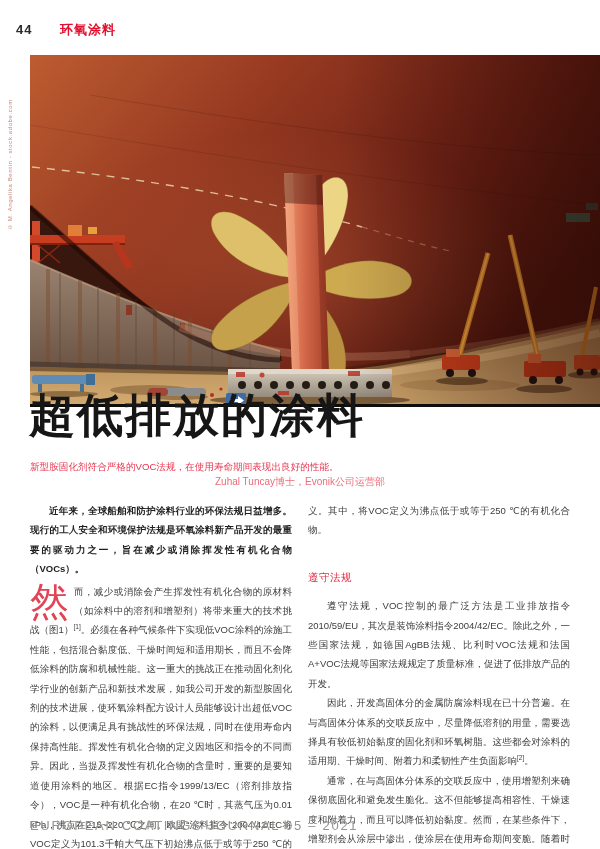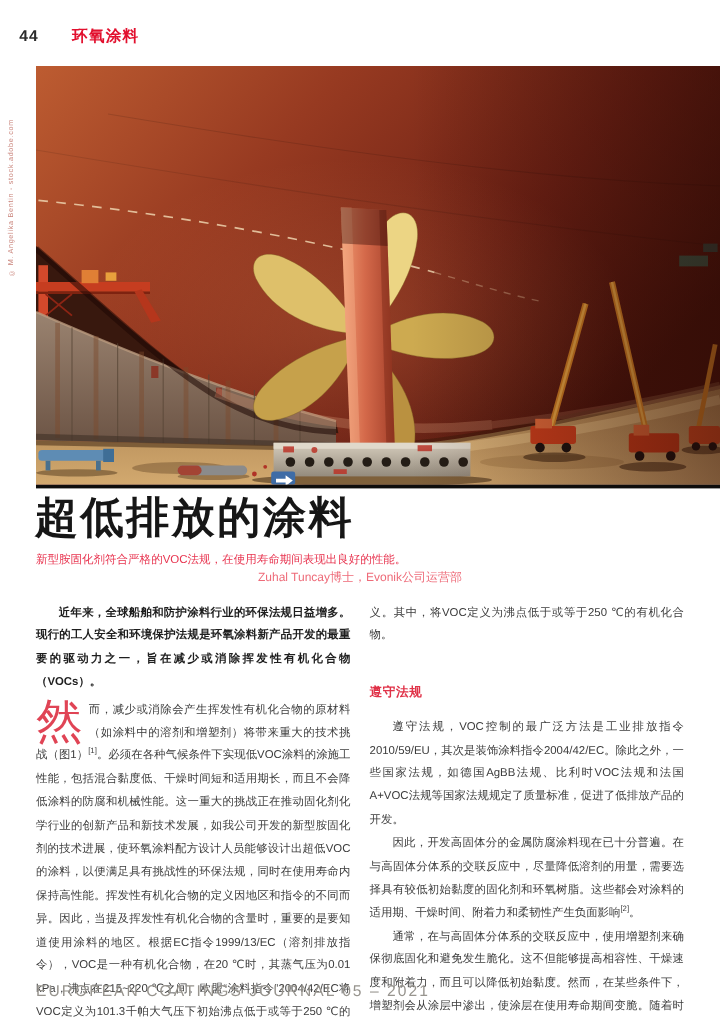--- a/index.html
+++ b/index.html
@@ -16,22 +16,22 @@
   .photo-credit{
     position:absolute;top:60px;left:7px;height:170px;
     writing-mode:vertical-rl;transform:rotate(180deg);
     font-size:6px;color:#c9837a;letter-spacing:.6px;white-space:nowrap;
   }
   .photo-wrap{position:absolute;top:55px;left:30px;width:570px;height:349px;}
   .photo-wrap svg{display:block;width:570px;height:349px;}
   .photo-rule{position:absolute;top:404px;left:30px;width:570px;height:3px;background:#0e0d0c;}
   
   .article-title{
-    position:absolute;top:410px;left:29px;width:560px;
-    font-size:36px;font-weight:700;color:#161616;letter-spacing:2px;line-height:42px;
+    position:absolute;top:394px;left:29px;width:560px;
+    font-size:46px;font-weight:700;color:#161616;letter-spacing:2px;line-height:42px;
   }
   .standfirst{
     position:absolute;top:460px;left:30px;width:540px;
     font-size:9.6px;font-weight:400;color:#e83550;line-height:13px;
   }
   .byline{
     position:absolute;top:475px;left:30px;width:540px;
     font-size:10px;font-weight:400;color:#ee6b79;line-height:13px;text-align:center;
   }
   
@@ -41,21 +41,21 @@
   .col-right{left:308px;}
   .col p{margin:0;}
   .intro{font-weight:700;color:#1e1e1e;text-indent:2em;margin-bottom:3px !important;}
   .dropcap{
     float:left;color:#e04455;font-size:39px;line-height:33px;
     margin:3px 5px 0 0;font-weight:400;
   }
   .b{font-weight:400;}
   sup{font-size:6.5px;line-height:0;vertical-align:super;}
   .indent{text-indent:2em;}
-  .h-red{color:#e03248;font-weight:700;font-size:10.5px;margin:28px 0 9px 0 !important;
+  .h-red{color:#e03248;font-weight:400;font-size:10.5px;margin:28px 0 9px 0 !important;
          text-align:left;letter-spacing:.5px;}
   
   .footer-line{
     position:absolute;top:818px;left:30px;
     font-size:13px;color:#97948e;letter-spacing:1.7px;
   }
 </style>
 </head>
 <body>
 

